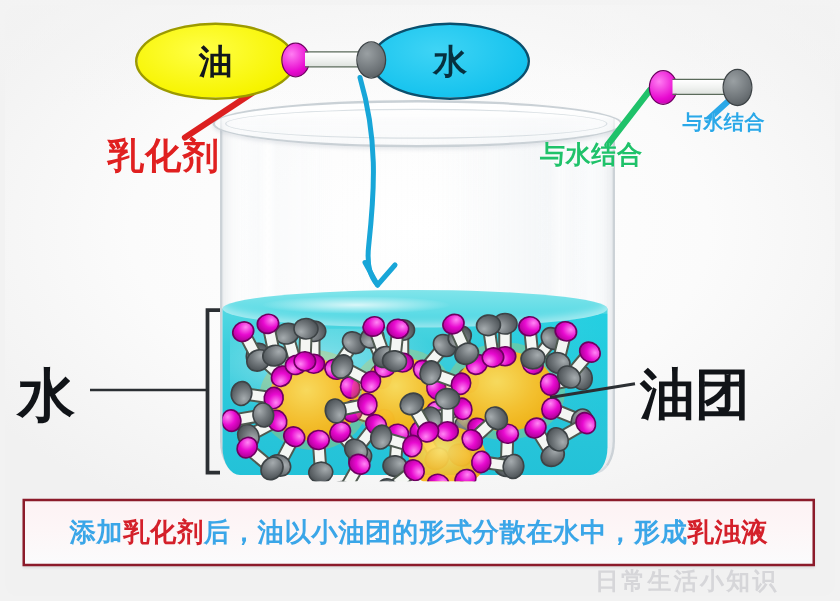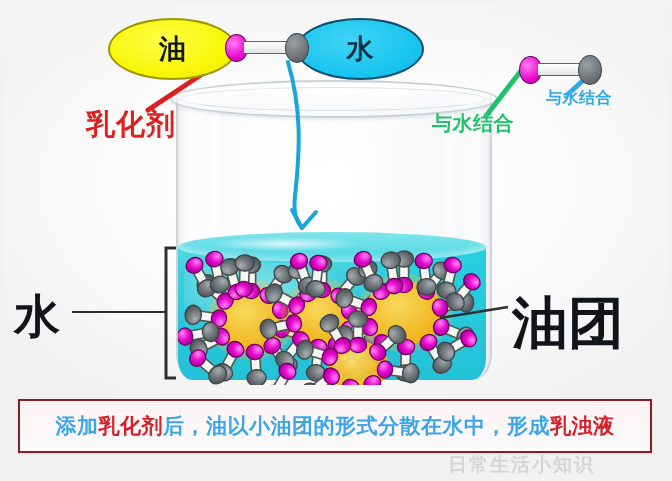--- a/index.html
+++ b/index.html
@@ -154,38 +154,38 @@
   }
   .lbl-waterbind{
     left:546px;top:88px;font-size:16px;color:#2aa8e8;
     text-shadow:0 1px 0 rgba(255,255,255,.75);
     letter-spacing:.5px;
   }
   .lbl-water-big{
     left:14px;top:286px;font-size:46px;color:#111418;font-weight:800;
   }
   .lbl-oilball{
-    left:512px;top:286px;font-size:56px;color:#111418;font-weight:800;text-align:center;
+    left:512px;top:286px;font-size:44px;color:#111418;font-weight:800;text-align:center;
   }
 
   
   .caption{
     position:absolute;left:18px;top:399px;width:630px;height:50px;
     border:2px solid #8c1b2a;
     background:linear-gradient(180deg,#fdf2f4 0%,#fdf6f7 45%,#fbfbfc 100%);
     display:flex;align-items:center;justify-content:center;
     box-shadow:0 1px 2px rgba(0,0,0,.08);
   }
   .caption-text{
     font-size:21px;font-weight:700;letter-spacing:.5px;
     color:#3aa6e8;white-space:nowrap;
   }
   .caption-text .hot{color:#d4202a;}
   .watermark{
-    position:absolute;left:448px;top:452px;font-size:19px;
+    position:absolute;left:476px;top:452px;font-size:19px;
     color:rgba(120,120,130,.22);font-weight:700;letter-spacing:2px;
   }
 </style>
 </head>
 <body>
 
 <div id="stage">
   <div class="backdrop"></div>
   <div class="backdrop2"></div>
 

